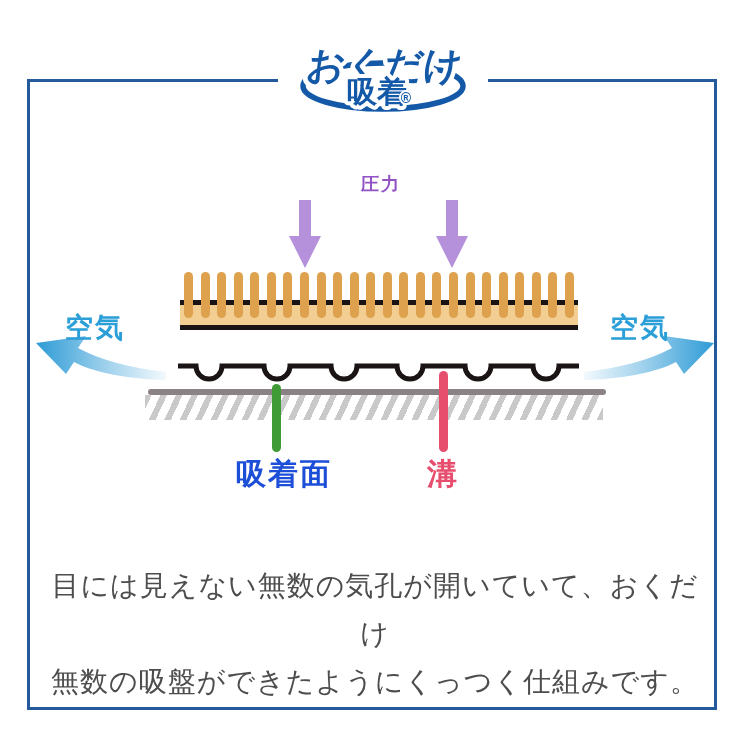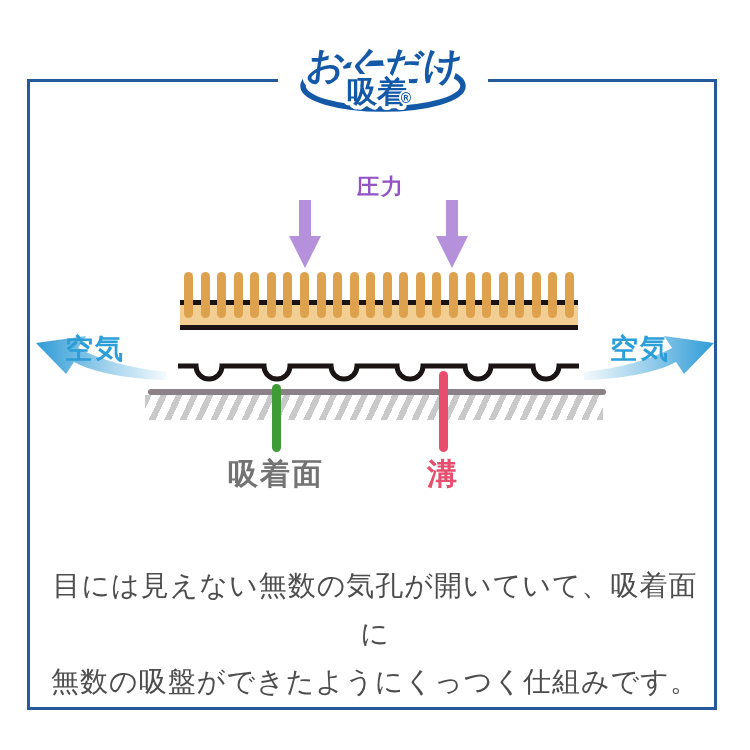--- a/index.html
+++ b/index.html
@@ -6,25 +6,25 @@
   .canvas{
     position:relative;width:750px;height:750px;background:#ffffff;overflow:hidden;
     font-family:"Liberation Sans","DejaVu Sans",sans-serif;
   }
   .border-frame{
     position:absolute;left:27px;top:79px;width:690px;height:631px;
     border:3px solid #24599c;box-sizing:border-box;
   }
   .logo-svg{position:absolute;left:278px;top:22px;width:210px;height:102px;}
   .label{position:absolute;font-weight:bold;text-align:center;}
-  .pressure-label{left:301px;top:172px;width:160px;font-size:22px;letter-spacing:2px;color:#9353c4;}
-  .air-label{top:309px;width:120px;font-size:28px;letter-spacing:2px;color:#2c9fd9;margin-top:21px;}
+  .pressure-label{left:301px;top:172px;width:160px;font-size:18px;letter-spacing:2px;color:#9353c4;}
+  .air-label{top:309px;width:120px;font-size:28px;letter-spacing:2px;color:#2c9fd9;}
   .air-left{left:35px;}
   .air-right{left:580px;}
-  .suction-label{left:176px;top:454px;width:200px;font-size:30px;letter-spacing:2px;color:#737373;}
+  .suction-label{left:184px;top:454px;width:200px;font-size:30px;letter-spacing:2px;color:#1d4ed8;}
   .groove-label{left:343px;top:454px;width:200px;font-size:30px;letter-spacing:2px;color:#e74e6e;}
 
   .carpet{position:absolute;left:180px;top:272px;width:398px;height:58px;}
   .carpet-line1{position:absolute;left:0;top:28px;width:398px;height:5px;background:#1a1414;}
   .carpet-band{position:absolute;left:0;top:33px;width:398px;height:20px;background:#f3ce92;}
   .carpet-line2{position:absolute;left:0;top:53px;width:398px;height:5px;background:#1a1414;}
   .pile{position:absolute;left:0;top:0;width:398px;height:46px;}
   .bristle{position:absolute;top:0;width:9px;height:46px;border-radius:4.5px;background:#dea24e;}
 
   .shapes-svg{position:absolute;left:0;top:0;width:750px;height:750px;}
@@ -118,17 +118,17 @@
     </g>
   </svg>
 
   <div class="floor-line"></div>
   <div class="floor-hatch"></div>
 
   <div class="pointer pointer-green"></div>
   <div class="pointer pointer-pink"></div>
 
   <div class="description">
-    <div>目には見えない無数の気孔が開いていて、吸着面に</div>
+    <div>目には見えない無数の気孔が開いていて、おくだけ</div>
     <div>無数の吸盤ができたようにくっつく仕組みです。</div>
   </div>
 
 </div>
 
 </body></html>

